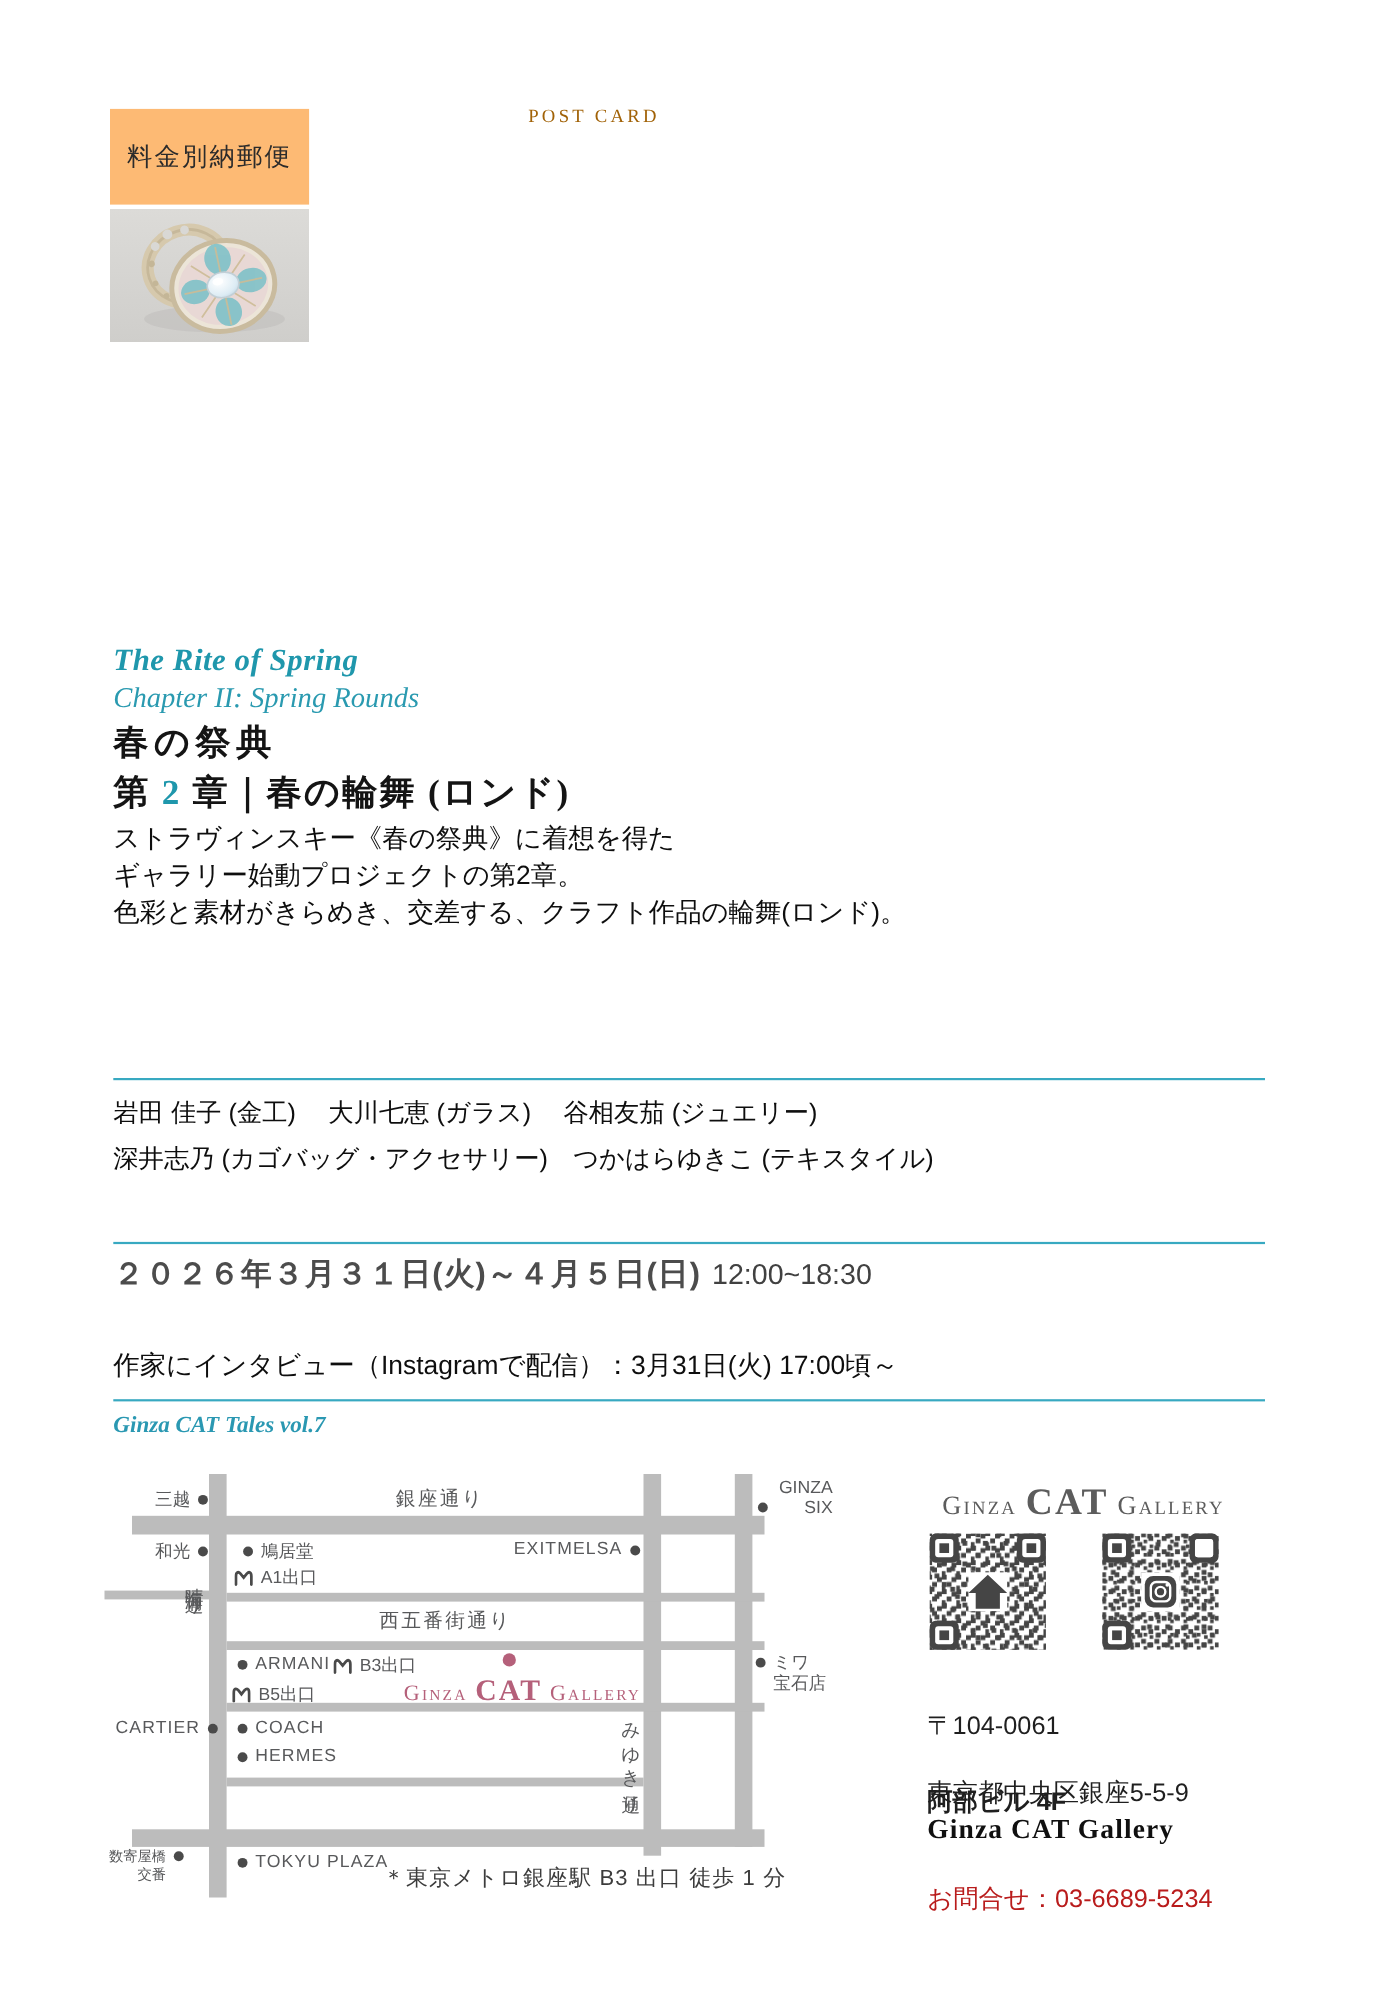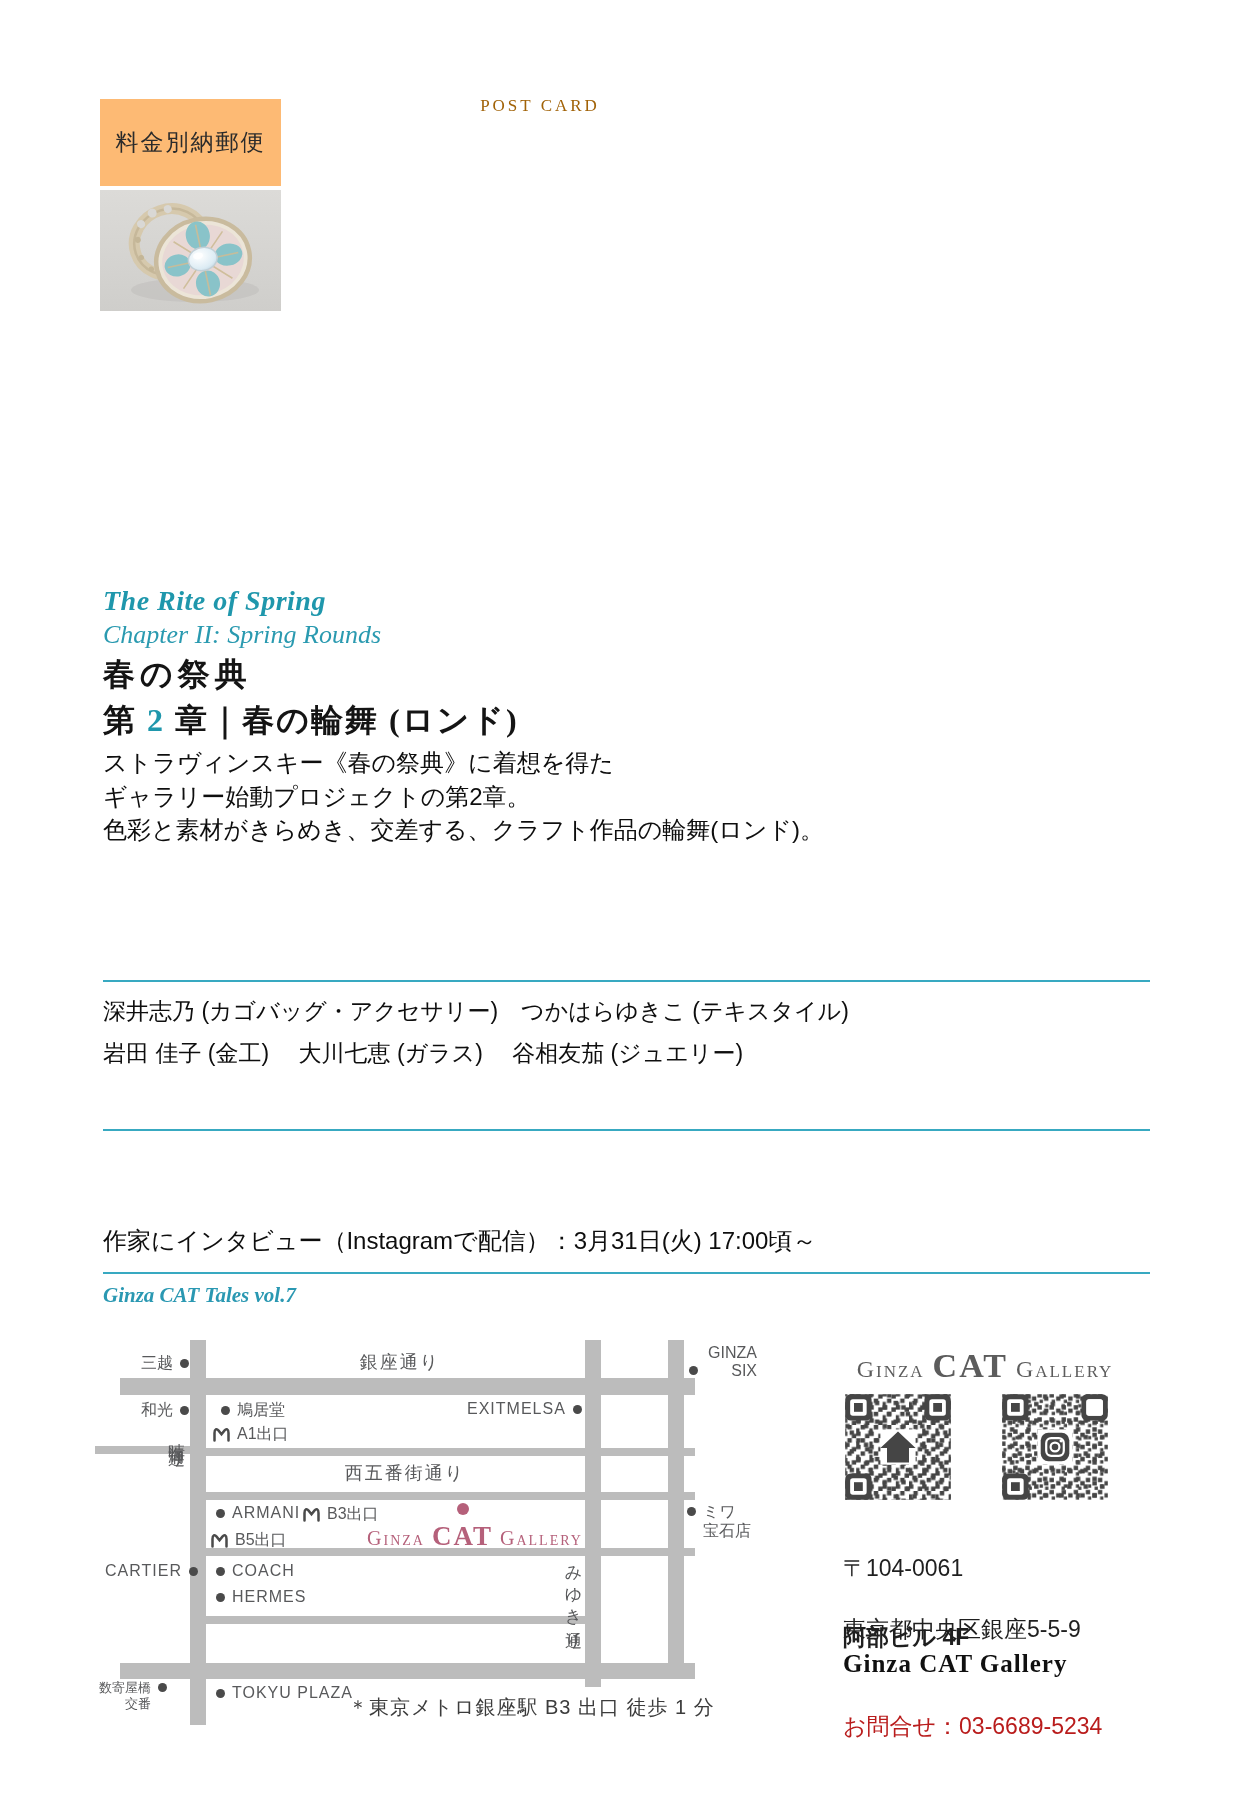--- a/index.html
+++ b/index.html
@@ -172,26 +172,29 @@
 
   <div id="desc">
     <div>ストラヴィンスキー《春の祭典》に着想を得た</div>
     <div>ギャラリー始動プロジェクトの第2章。</div>
     <div>色彩と素材がきらめき、交差する、クラフト作品の輪舞(ロンド)。</div>
   </div>
 
   <div class="rule" id="rule1"></div>
 
   <div id="artists">
+    <div>岩田 佳子 (金工)　 大川七恵 (ガラス)　 谷相友茄 (ジュエリー)</div>
     <div>深井志乃 (カゴバッグ・アクセサリー)　つかはらゆきこ (テキスタイル)</div>
-    <div>岩田 佳子 (金工)　 大川七恵 (ガラス)　 谷相友茄 (ジュエリー)</div>
   </div>
 
   <div class="rule" id="rule2"></div>
 
+  <div id="schedMain">
+    <span class="dr">２０２６年３月３１日(火)～４月５日(日)</span><span class="hrs">12:00~18:30</span>
+  </div>
   <div id="sched3">作家にインタビュー（Instagramで配信）：3月31日(火) 17:00頃～</div>
 
   <div class="rule" id="rule3"></div>
 
   <div id="series">Ginza CAT Tales vol.7</div>
 
   <div id="map">
     <div class="street" id="v1"></div>
     <div class="street" id="v2"></div>
     <div class="street" id="v3"></div>

